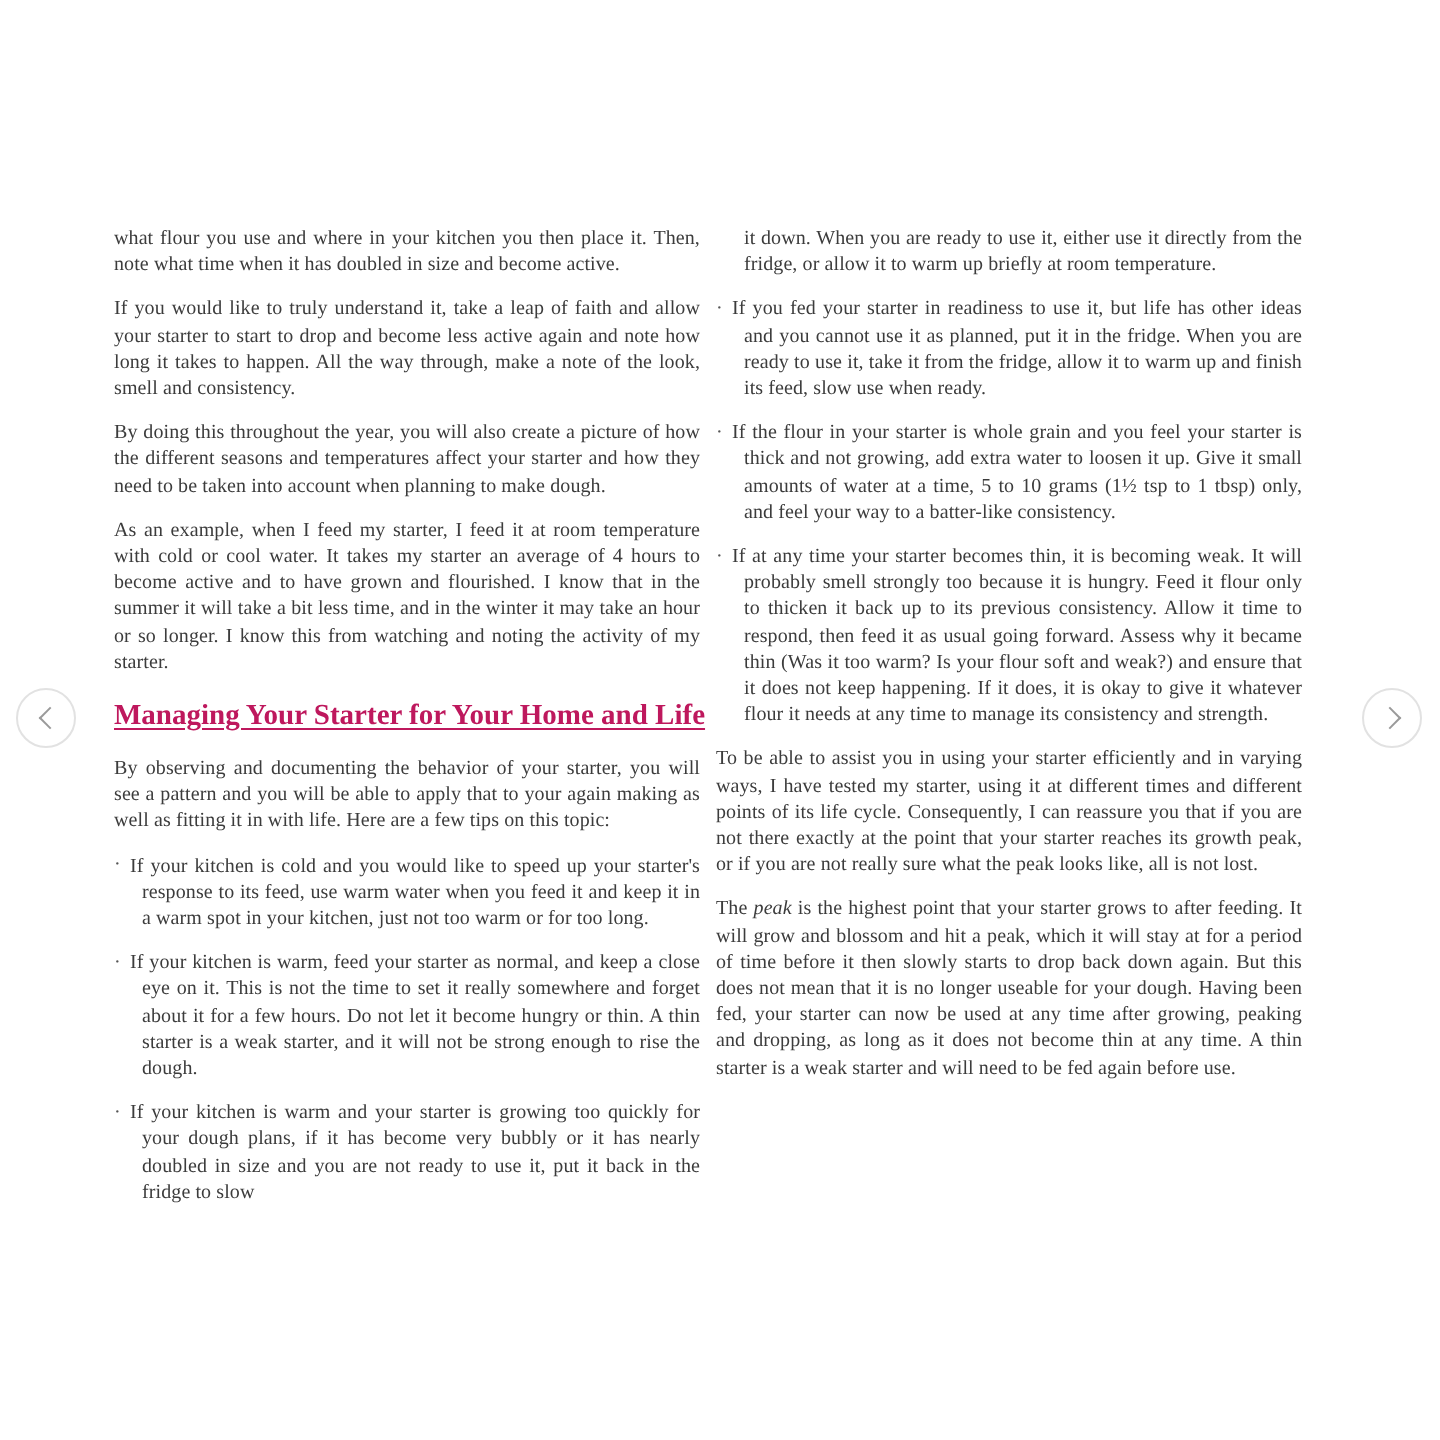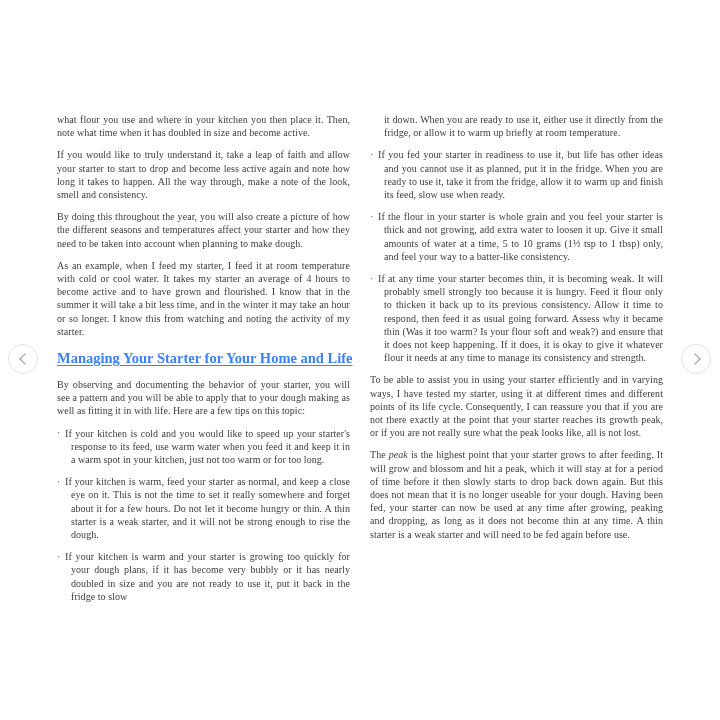--- a/index.html
+++ b/index.html
@@ -13,21 +13,21 @@
     position: relative;
     width: 720px; height: 720px;
     background: #ffffff;
   }
   
   .spread {
     position: absolute;
     left: 57px; top: 113px;
     width: 606px;
     display: flex;
-    gap: 20px;
+    gap: 8px;
   }
   .col {
     width: 293px;
     font-size: 10px;
     line-height: 13.2px;
     color: #3c3c3c;
     text-align: justify;
     letter-spacing: 0.05px;
   }
   .col p { margin: 0 0 9px 0; }
@@ -50,21 +50,21 @@
   h2.chapter {
     margin: 11px 0 10px 0;
     font-size: 14.5px;
     line-height: 19px;
     font-weight: bold;
     white-space: nowrap;
     text-align: left;
     letter-spacing: 0;
   }
   h2.chapter a {
-    color: #3b82f6;
+    color: #be185d;
     text-decoration: underline;
     text-underline-offset: 2px;
     cursor: pointer;
   }
   
   .nav-btn {
     position: absolute;
     top: 344px;
     width: 30px; height: 30px;
     border-radius: 50%;
@@ -105,21 +105,21 @@
   <div class="spread">
 
     <div class="col">
       <p>what flour you use and where in your kitchen you then place it. Then, note what time when it has doubled in size and become active.</p>
       <p>If you would like to truly understand it, take a leap of faith and allow your starter to start to drop and become less active again and note how long it takes to happen. All the way through, make a note of the look, smell and consistency.</p>
       <p>By doing this throughout the year, you will also create a picture of how the different seasons and temperatures affect your starter and how they need to be taken into account when planning to make dough.</p>
       <p>As an example, when I feed my starter, I feed it at room temperature with cold or cool water. It takes my starter an average of 4 hours to become active and to have grown and flourished. I know that in the summer it will take a bit less time, and in the winter it may take an hour or so longer. I know this from watching and noting the activity of my starter.</p>
 
       <h2 class="chapter"><a>Managing Your Starter for Your Home and Life</a></h2>
 
-      <p>By observing and documenting the behavior of your starter, you will see a pattern and you will be able to apply that to your dough making as well as fitting it in with life. Here are a few tips on this topic:</p>
+      <p>By observing and documenting the behavior of your starter, you will see a pattern and you will be able to apply that to your again making as well as fitting it in with life. Here are a few tips on this topic:</p>
 
       <div class="bullet">
         <span class="marker">·</span>
         <span>If your kitchen is cold and you would like to speed up your starter's response to its feed, use warm water when you feed it and keep it in a warm spot in your kitchen, just not too warm or for too long.</span>
       </div>
       <div class="bullet">
         <span class="marker">·</span>
         <span>If your kitchen is warm, feed your starter as normal, and keep a close eye on it. This is not the time to set it really somewhere and forget about it for a few hours. Do not let it become hungry or thin. A thin starter is a weak starter, and it will not be strong enough to rise the dough.</span>
       </div>
       <div class="bullet">

